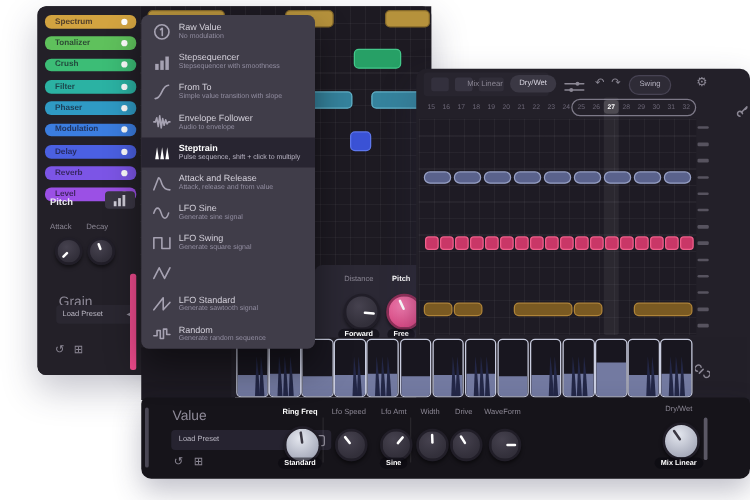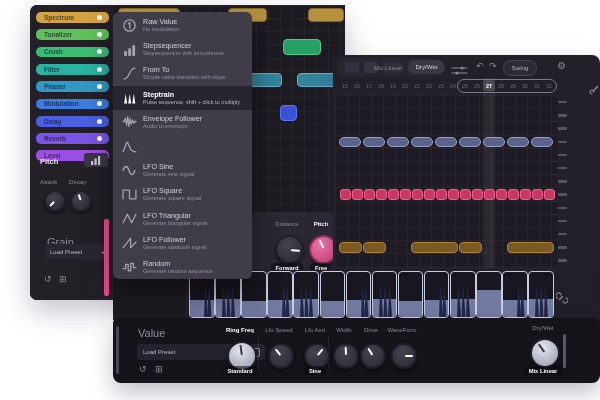--- a/index.html
+++ b/index.html
@@ -468,80 +468,80 @@
       </div>
       <div class="menu-item">
         <span class="micon"><svg viewBox="0 0 14 14" width="17" height="15" class="line">
             <path d="M2,12 C7.5,12 6.5,2 12,2"></path>
           </svg></span>
         <span class="mtxt">
           <div class="mtitle">From To</div>
           <div class="mdesc">Simple value transition with slope</div>
         </span>
       </div>
+      <div class="menu-item">
+        <span class="micon"><svg viewBox="0 0 14 14" width="17" height="15" class="line">
+            <path d="M1,7 L2.2,7 L3.2,4 L4.3,10.5 L5.4,2.5 L6.5,11.5 L7.6,4.5 L8.7,9.5 L9.8,5.5 L10.9,8.5 L12,7 L13,7"></path>
+          </svg></span>
+        <span class="mtxt">
+          <div class="mtitle">Envelope Follower</div>
+          <div class="mdesc">Audio to envelope</div>
+        </span>
+      </div>
       <div class="menu-item sel">
         <span class="micon"><svg viewBox="0 0 14 14" width="17" height="15" class="line">
             <g fill="currentColor" stroke="none">
               <path d="M2,12.5 L3.4,3.5 L4.8,12.5 Z"></path>
               <path d="M5.8,12.5 L7.2,3.5 L8.6,12.5 Z"></path>
               <path d="M9.6,12.5 L11,3.5 L12.4,12.5 Z"></path>
             </g>
           </svg></span>
         <span class="mtxt">
           <div class="mtitle">Steptrain</div>
           <div class="mdesc">Pulse sequence, shift + click to multiply</div>
         </span>
       </div>
       <div class="menu-item">
         <span class="micon"><svg viewBox="0 0 14 14" width="17" height="15" class="line">
-            <path d="M1,7 L2.2,7 L3.2,4 L4.3,10.5 L5.4,2.5 L6.5,11.5 L7.6,4.5 L8.7,9.5 L9.8,5.5 L10.9,8.5 L12,7 L13,7"></path>
-          </svg></span>
-        <span class="mtxt">
-          <div class="mtitle">Envelope Follower</div>
-          <div class="mdesc">Audio to envelope</div>
-        </span>
-      </div>
-      <div class="menu-item">
-        <span class="micon"><svg viewBox="0 0 14 14" width="17" height="15" class="line">
             <path d="M1,12 L4.5,3 C5.8,3 6.2,5.5 7.2,8 C8.2,10.5 10,12 13,12"></path>
           </svg></span>
+        <span class="mtxt">
+          <div class="mtitle">Attack and Release</div>
+          <div class="mdesc">Attack, release and from value</div>
+        </span>
       </div>
       <div class="menu-item">
         <span class="micon"><svg viewBox="0 0 14 14" width="17" height="15" class="line">
             <path d="M1,7 C2.5,2 5,2 6.5,7 C8,12 10.5,12 12,7"></path>
           </svg></span>
         <span class="mtxt">
           <div class="mtitle">LFO Sine</div>
           <div class="mdesc">Generate sine signal</div>
         </span>
       </div>
       <div class="menu-item">
         <span class="micon"><svg viewBox="0 0 14 14" width="17" height="15" class="line">
             <path d="M1,11 L1,3 L7,3 L7,11 L13,11 L13,3"></path>
           </svg></span>
         <span class="mtxt">
-          <div class="mtitle">LFO Square</div>
+          <div class="mtitle">LFO Swing</div>
           <div class="mdesc">Generate square signal</div>
         </span>
       </div>
       <div class="menu-item">
         <span class="micon"><svg viewBox="0 0 14 14" width="17" height="15" class="line">
             <path d="M1,11 L5,3 L9,11 L13,3"></path>
           </svg></span>
-        <span class="mtxt">
-          <div class="mtitle">LFO Triangular</div>
-          <div class="mdesc">Generate triangular signal</div>
-        </span>
       </div>
       <div class="menu-item">
         <span class="micon"><svg viewBox="0 0 14 14" width="17" height="15" class="line">
             <path d="M1,12 L8,3 L8,12 L13,6.5"></path>
           </svg></span>
         <span class="mtxt">
-          <div class="mtitle">LFO Follower</div>
+          <div class="mtitle">LFO Standard</div>
           <div class="mdesc">Generate sawtooth signal</div>
         </span>
       </div>
       <div class="menu-item">
         <span class="micon"><svg viewBox="0 0 14 14" width="17" height="15" class="line">
             <path d="M1,9 L3.4,9 L3.4,5 L5.8,5 L5.8,11 L8.2,11 L8.2,4 L10.6,4 L10.6,8 L13,8"></path>
           </svg></span>
         <span class="mtxt">
           <div class="mtitle">Random</div>
           <div class="mdesc">Generate random sequence</div>

